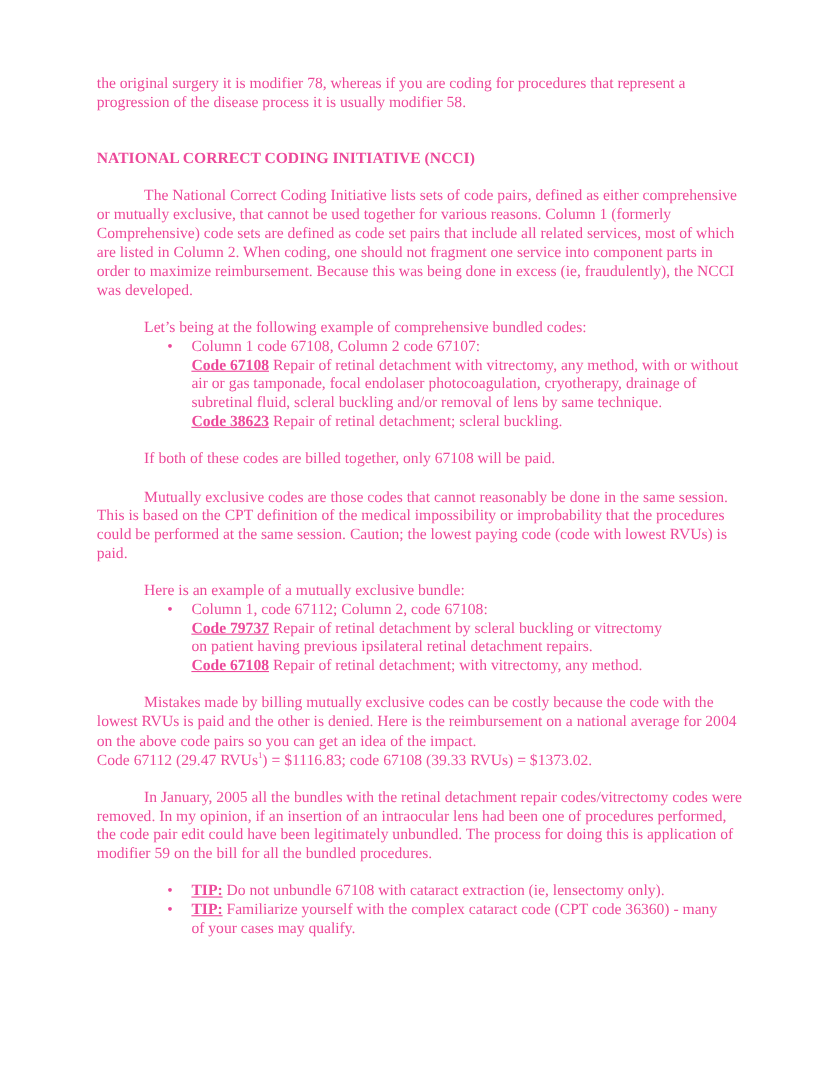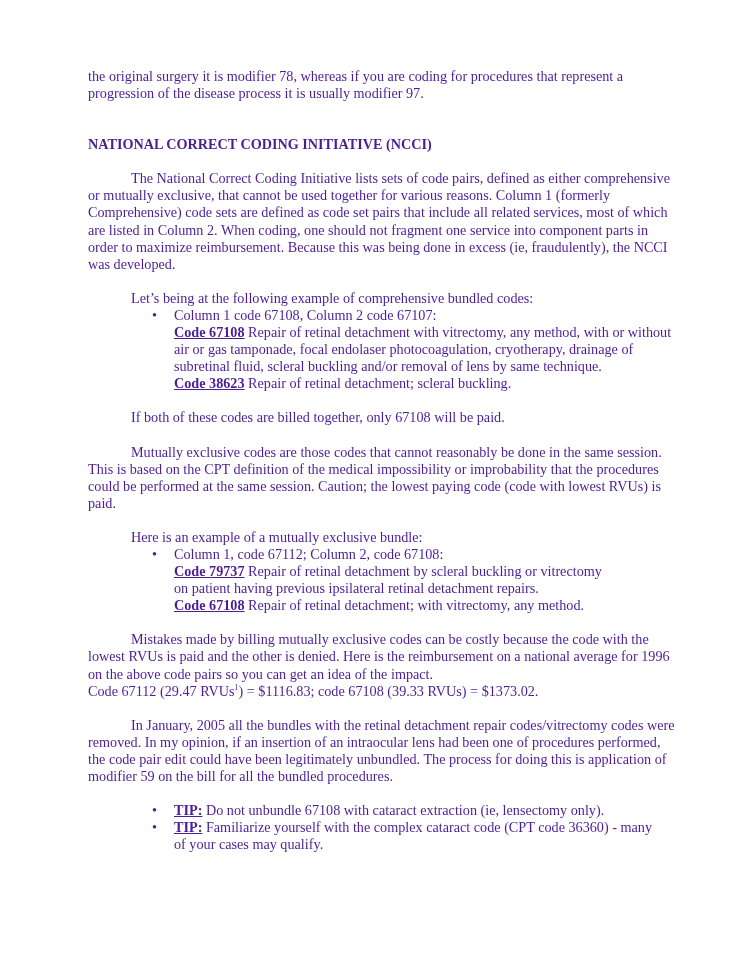--- a/index.html
+++ b/index.html
@@ -1,38 +1,38 @@
 <!DOCTYPE html>
 <html><head>
 <meta charset="utf-8">
 <style>
   html, body { margin: 0; padding: 0; background: #ffffff; }
   body { width: 749px; height: 970px; position: relative; overflow: hidden; }
   .page {
     position: absolute; left: 88px; top: 68px; width: 590px;
-    font-family: "Liberation Serif", serif; font-size: 14.2px; line-height: 17.1px; color: #4c1d95;
+    font-family: "Liberation Serif", serif; font-size: 14.2px; line-height: 17.1px; color: #ec4899;
   }
   p { margin: 0; }
   .gap1 { height: 17px; }
   .gap2 { height: 34px; }
   .heading { font-weight: bold; }
   .indent { text-indent: 43px; }
   .para-indent { padding-left: 43px; }
   ul { margin: 0; padding: 0; list-style: none; }
   li { position: relative; padding-left: 86px; }
   li .bullet { position: absolute; left: 64px; top: 0; }
   .bold { font-weight: bold; text-decoration: underline; }
   sup { font-size: 8px; line-height: 0; vertical-align: super; }
 </style>
 </head>
 <body>
 
 <div class="page">
   <p>the original surgery it is modifier 78, whereas if you are coding for procedures that represent a</p>
-  <p>progression of the disease process it is usually modifier 97.</p>
+  <p>progression of the disease process it is usually modifier 58.</p>
   <div class="gap2"></div>
   <p class="heading">NATIONAL CORRECT CODING INITIATIVE (NCCI)</p>
   <div class="gap1"></div>
   <p class="indent">The National Correct Coding Initiative lists sets of code pairs, defined as either comprehensive or mutually exclusive, that cannot be used together for various reasons. Column 1 (formerly Comprehensive) code sets are defined as code set pairs that include all related services, most of which are listed in Column 2. When coding, one should not fragment one service into component parts in order to maximize reimbursement. Because this was being done in excess (ie, fraudulently), the NCCI was developed.</p>
   <div class="gap1"></div>
   <p class="para-indent">Let’s being at the following example of comprehensive bundled codes:</p>
   <ul>
     <li>
       <span class="bullet">•</span>
       <div>Column 1 code 67108, Column 2 code 67107:</div>
@@ -48,21 +48,21 @@
   <p class="para-indent">Here is an example of a mutually exclusive bundle:</p>
   <ul>
     <li>
       <span class="bullet">•</span>
       <div>Column 1, code 67112; Column 2, code 67108:</div>
       <div style="padding-right:60px"><span class="bold">Code 79737</span><span>  Repair of retinal detachment by scleral buckling or vitrectomy on patient having previous ipsilateral retinal detachment repairs.</span></div>
       <div><span class="bold">Code 67108</span><span> Repair of retinal detachment; with vitrectomy, any method.</span></div>
     </li>
   </ul>
   <div class="gap1"></div>
-  <p class="indent">Mistakes made by billing mutually exclusive codes can be costly because the code with the lowest RVUs is paid and the other is denied. Here is the reimbursement on a national average for 1996 on the above code pairs so you can get an idea of the impact.</p>
+  <p class="indent">Mistakes made by billing mutually exclusive codes can be costly because the code with the lowest RVUs is paid and the other is denied. Here is the reimbursement on a national average for 2004 on the above code pairs so you can get an idea of the impact.</p>
   <p><span>Code 67112 (29.47 RVUs</span><sup>1</sup><span>) = $1116.83; code 67108 (39.33 RVUs) = $1373.02.</span></p>
   <div class="gap1"></div>
   <p class="indent">In January, 2005 all the bundles with the retinal detachment repair codes/vitrectomy codes were removed.  In my opinion, if an insertion of an intraocular lens had been one of procedures performed, the code pair edit could have been legitimately unbundled.  The process for doing this is application of modifier 59 on the bill for all the bundled procedures.</p>
   <div class="gap1"></div>
   <ul>
     <li>
       <span class="bullet">•</span>
       <span class="bold">TIP:</span><span> Do not unbundle 67108 with cataract extraction (ie, lensectomy only).</span>
     </li>
     <li style="padding-right:20px">

